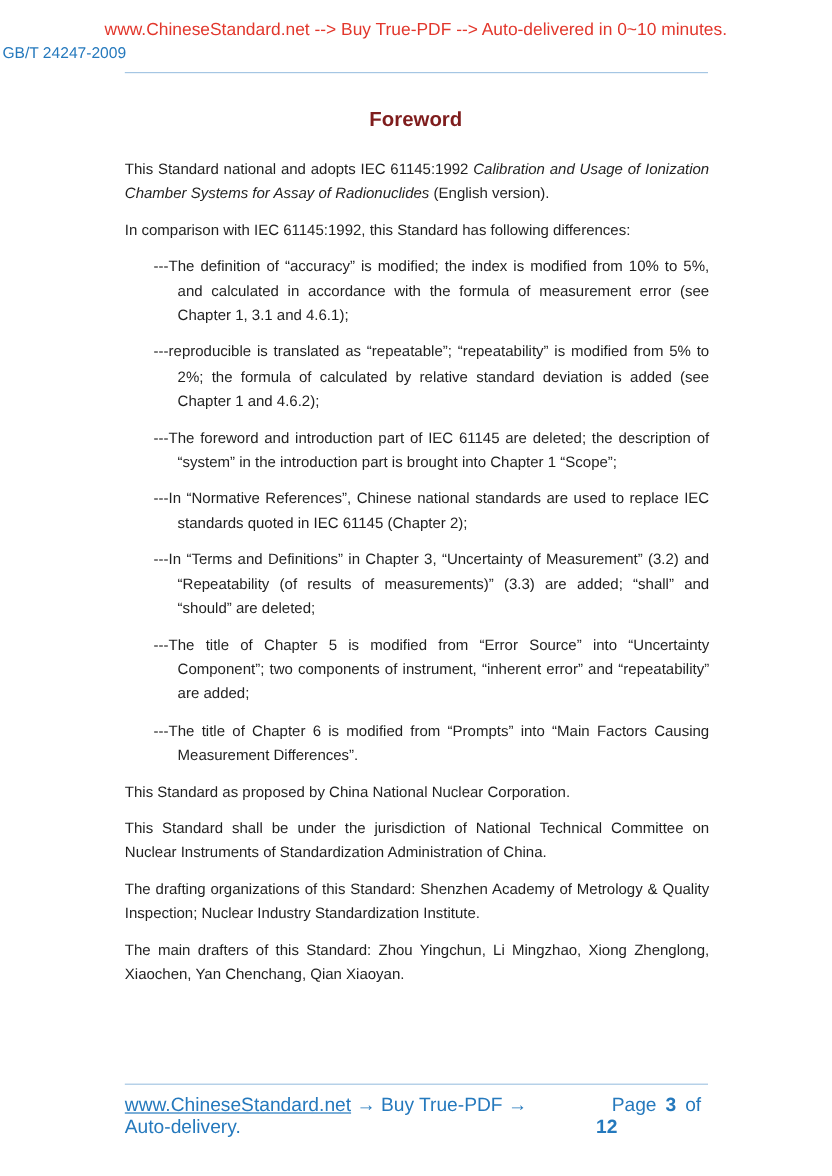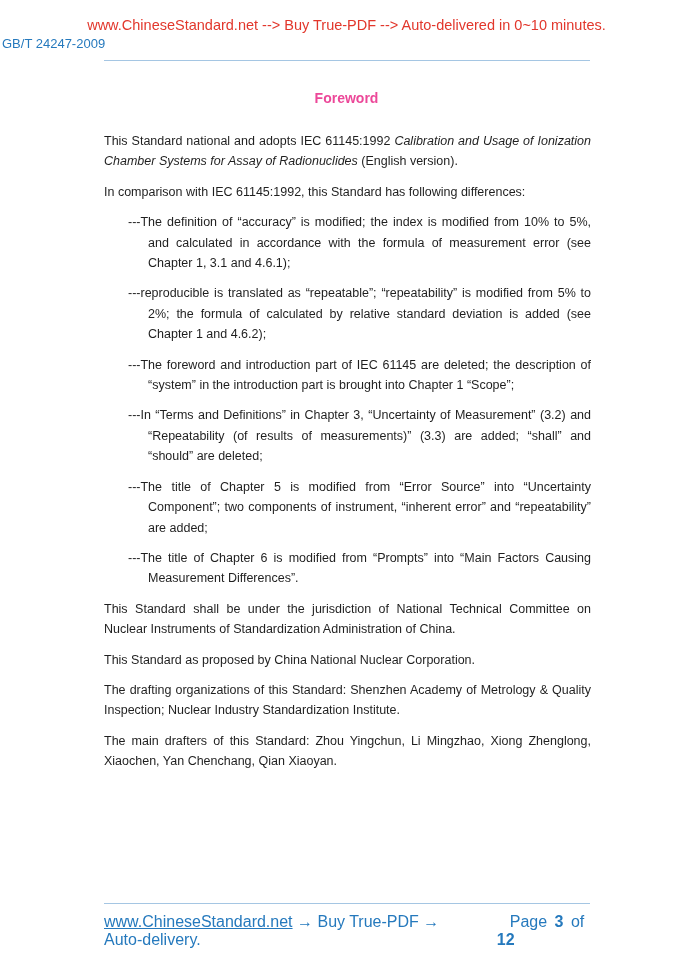--- a/index.html
+++ b/index.html
@@ -46,22 +46,22 @@
     width: 486px;
     border-top: 1px solid var(--rule);
   }
   .doc-title {
     position: absolute;
     top: 90px;
     left: 0;
     width: 100%;
     text-align: center;
     font-weight: bold;
-    font-size: 14px;
-    color: #ec4899;
+    font-size: 17px;
+    color: #7f1d1d;
   }
   .content {
     position: absolute;
     top: 131px;
     left: 104px;
     width: 487px;
     font-size: 12.5px;
     line-height: 20.4px;
     text-align: justify;
   }
@@ -116,27 +116,28 @@
 
 <div class="doc-title">Foreword</div>
 
 <div class="content">
   <p><span>This Standard national and adopts IEC 61145:1992 </span><i>Calibration and Usage of Ionization Chamber Systems for Assay of Radionuclides</i><span> (English version).</span></p>
   <p>In comparison with IEC 61145:1992, this Standard has following differences:</p>
   <div>
       <p class="diff-item"><span>---The definition of “accuracy” is modified; the index is modified from 10% to 5%, and calculated in accordance with the formula of measurement error (see Chapter 1, 3.1 and 4.6.1);</span></p>
       <p class="diff-item"><span>---reproducible is translated as “repeatable”; “repeatability” is modified from 5% to 2%; the formula of calculated by relative standard deviation is added (see Chapter 1 and 4.6.2);</span></p>
       <p class="diff-item"><span>---The foreword and introduction part of IEC 61145 are deleted; the description of “system” in the introduction part is brought into Chapter 1 “Scope”;</span></p>
+      <p class="diff-item"><span>---In “Normative References”, Chinese national standards are used to replace IEC standards quoted in IEC 61145 (Chapter 2);</span></p>
       <p class="diff-item"><span>---In “Terms and Definitions” in Chapter 3, “Uncertainty of Measurement” (3.2) and “Repeatability (of results of measurements)” (3.3) are added; “shall” and “should” are deleted;</span></p>
       <p class="diff-item"><span>---The title of Chapter 5 is modified from “Error Source” into “Uncertainty Component”; two components of instrument, “inherent error” and “repeatability” are added;</span></p>
       <p class="diff-item"><span>---The title of Chapter 6 is modified from “Prompts” into “Main Factors Causing Measurement Differences”.</span></p>
     </div>
   <div>
+      <p>This Standard as proposed by China National Nuclear Corporation.</p>
       <p>This Standard shall be under the jurisdiction of National Technical Committee on Nuclear Instruments of Standardization Administration of China.</p>
-      <p>This Standard as proposed by China National Nuclear Corporation.</p>
       <p>The drafting organizations of this Standard: Shenzhen Academy of Metrology &amp; Quality Inspection; Nuclear Industry Standardization Institute.</p>
       <p>The main drafters of this Standard: Zhou Yingchun, Li Mingzhao, Xiong Zhenglong, Xiaochen, Yan Chenchang, Qian Xiaoyan.</p>
     </div>
 </div>
 
 <div class="footer-rule"></div>
 <div class="footer">
   <div class="footer-left">
     <a>www.ChineseStandard.net</a><span> → Buy True-PDF → Auto-delivery.</span>
   </div>

